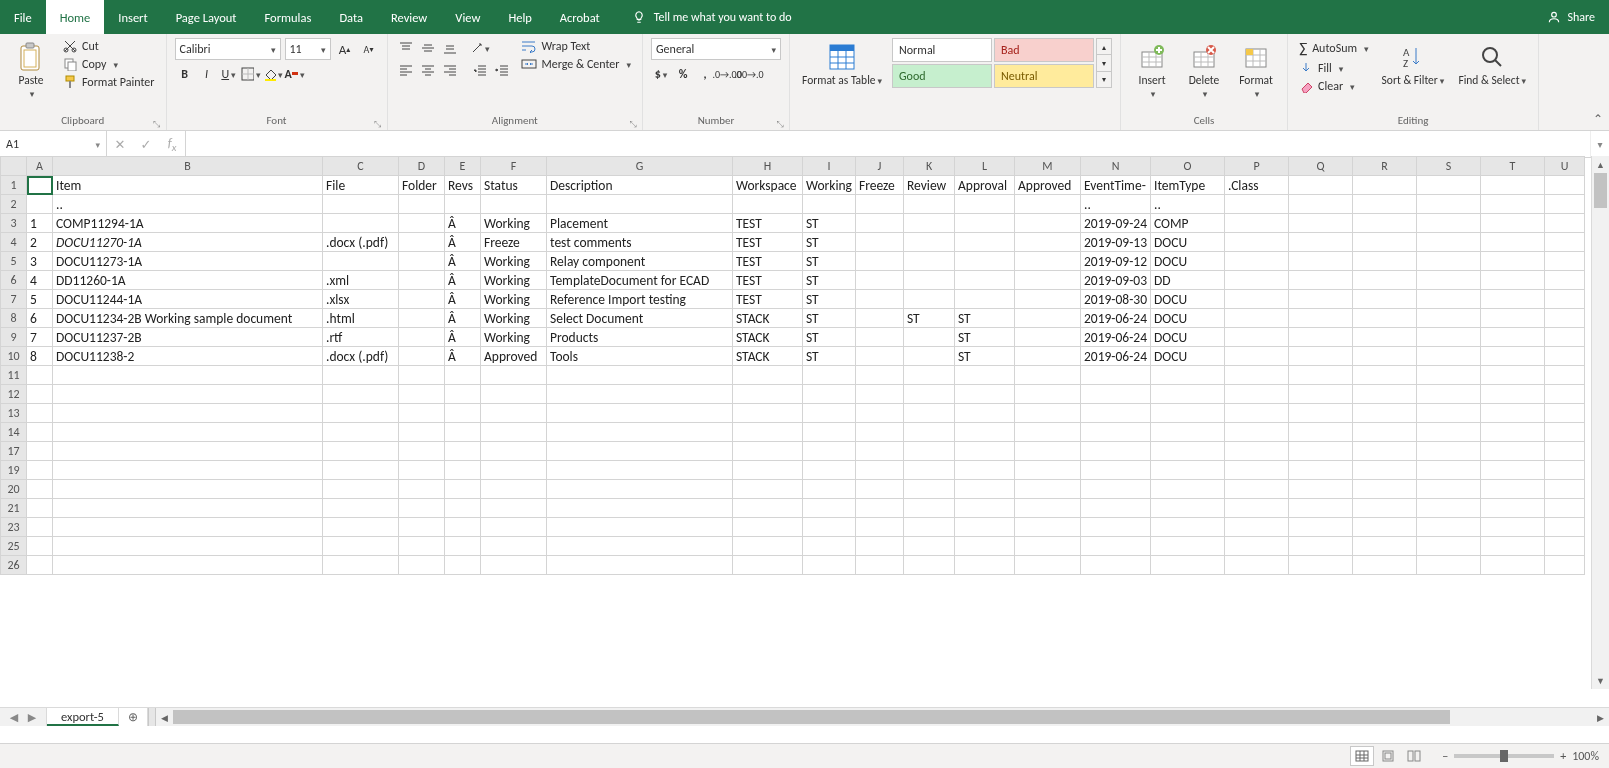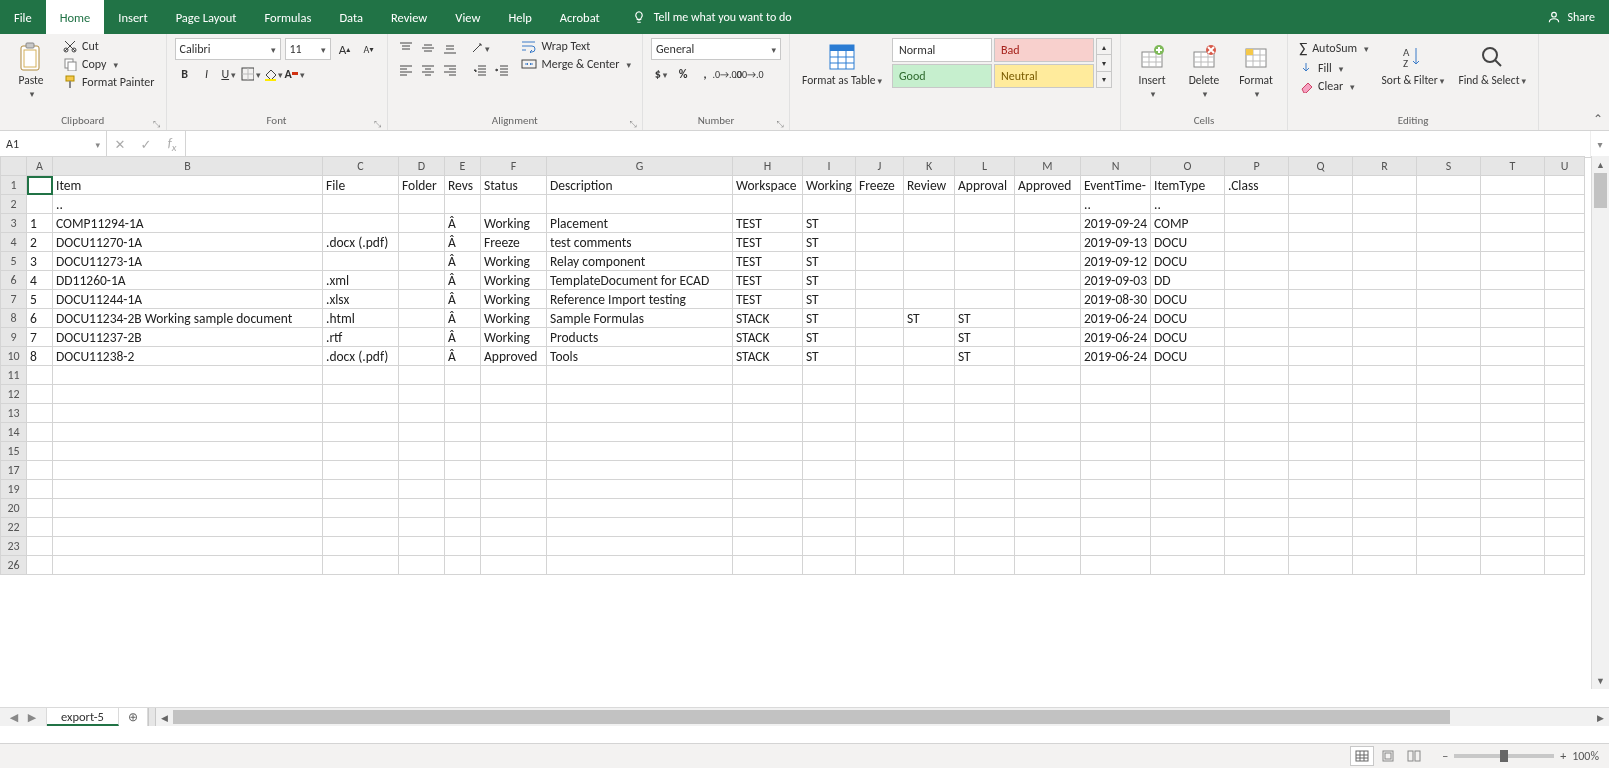--- a/index.html
+++ b/index.html
@@ -560,21 +560,21 @@
             <td style="width: 64px;"></td>
             <td style="width: 64px;"></td>
             <td style="width: 64px;"></td>
             <td style="width: 64px;"></td>
             <td style="width: 64px;"></td>
             <td style="width: 40px;"></td>
           </tr>
           <tr>
             <th class="rowhdr">4</th>
             <td class="num" style="width: 26px;">2</td>
-            <td style="width: 270px;">DOCU11270-1A</td>
+            <td style="width: 270px; font-style: italic;">DOCU11270-1A</td>
             <td style="width: 76px;">.docx (.pdf)</td>
             <td style="width: 46px;"></td>
             <td style="width: 36px;">Â</td>
             <td style="width: 66px;">Freeze</td>
             <td style="width: 186px;">test comments</td>
             <td style="width: 70px;">TEST</td>
             <td style="width: 53px;">ST</td>
             <td style="width: 48px;"></td>
             <td style="width: 51px;"></td>
             <td style="width: 60px;"></td>
@@ -661,21 +661,21 @@
             <td style="width: 40px;"></td>
           </tr>
           <tr>
             <th class="rowhdr">8</th>
             <td class="num" style="width: 26px;">6</td>
             <td style="width: 270px;">DOCU11234-2B Working sample document</td>
             <td style="width: 76px;">.html</td>
             <td style="width: 46px;"></td>
             <td style="width: 36px;">Â</td>
             <td style="width: 66px;">Working</td>
-            <td style="width: 186px;">Sample Formulas</td>
+            <td style="width: 186px;">Select Document</td>
             <td style="width: 70px;">STACK</td>
             <td style="width: 53px;">ST</td>
             <td style="width: 48px;"></td>
             <td style="width: 51px;">ST</td>
             <td style="width: 60px;">ST</td>
             <td style="width: 66px;"></td>
             <td class="num" style="width: 66px;">2019-06-24</td>
             <td style="width: 74px;">DOCU</td>
             <td style="width: 64px;"></td>
             <td style="width: 64px;"></td>
@@ -822,21 +822,21 @@
             <td style="width: 66px;"></td>
             <td style="width: 74px;"></td>
             <td style="width: 64px;"></td>
             <td style="width: 64px;"></td>
             <td style="width: 64px;"></td>
             <td style="width: 64px;"></td>
             <td style="width: 64px;"></td>
             <td style="width: 40px;"></td>
           </tr>
           <tr>
-            <th class="rowhdr">15</th>
+            <th class="rowhdr">17</th>
             <td style="width: 26px;"></td>
             <td style="width: 270px;"></td>
             <td style="width: 76px;"></td>
             <td style="width: 46px;"></td>
             <td style="width: 36px;"></td>
             <td style="width: 66px;"></td>
             <td style="width: 186px;"></td>
             <td style="width: 70px;"></td>
             <td style="width: 53px;"></td>
             <td style="width: 48px;"></td>
@@ -846,21 +846,21 @@
             <td style="width: 66px;"></td>
             <td style="width: 74px;"></td>
             <td style="width: 64px;"></td>
             <td style="width: 64px;"></td>
             <td style="width: 64px;"></td>
             <td style="width: 64px;"></td>
             <td style="width: 64px;"></td>
             <td style="width: 40px;"></td>
           </tr>
           <tr>
-            <th class="rowhdr">17</th>
+            <th class="rowhdr">19</th>
             <td style="width: 26px;"></td>
             <td style="width: 270px;"></td>
             <td style="width: 76px;"></td>
             <td style="width: 46px;"></td>
             <td style="width: 36px;"></td>
             <td style="width: 66px;"></td>
             <td style="width: 186px;"></td>
             <td style="width: 70px;"></td>
             <td style="width: 53px;"></td>
             <td style="width: 48px;"></td>
@@ -870,21 +870,21 @@
             <td style="width: 66px;"></td>
             <td style="width: 74px;"></td>
             <td style="width: 64px;"></td>
             <td style="width: 64px;"></td>
             <td style="width: 64px;"></td>
             <td style="width: 64px;"></td>
             <td style="width: 64px;"></td>
             <td style="width: 40px;"></td>
           </tr>
           <tr>
-            <th class="rowhdr">19</th>
+            <th class="rowhdr">20</th>
             <td style="width: 26px;"></td>
             <td style="width: 270px;"></td>
             <td style="width: 76px;"></td>
             <td style="width: 46px;"></td>
             <td style="width: 36px;"></td>
             <td style="width: 66px;"></td>
             <td style="width: 186px;"></td>
             <td style="width: 70px;"></td>
             <td style="width: 53px;"></td>
             <td style="width: 48px;"></td>
@@ -894,21 +894,21 @@
             <td style="width: 66px;"></td>
             <td style="width: 74px;"></td>
             <td style="width: 64px;"></td>
             <td style="width: 64px;"></td>
             <td style="width: 64px;"></td>
             <td style="width: 64px;"></td>
             <td style="width: 64px;"></td>
             <td style="width: 40px;"></td>
           </tr>
           <tr>
-            <th class="rowhdr">20</th>
+            <th class="rowhdr">21</th>
             <td style="width: 26px;"></td>
             <td style="width: 270px;"></td>
             <td style="width: 76px;"></td>
             <td style="width: 46px;"></td>
             <td style="width: 36px;"></td>
             <td style="width: 66px;"></td>
             <td style="width: 186px;"></td>
             <td style="width: 70px;"></td>
             <td style="width: 53px;"></td>
             <td style="width: 48px;"></td>
@@ -918,21 +918,21 @@
             <td style="width: 66px;"></td>
             <td style="width: 74px;"></td>
             <td style="width: 64px;"></td>
             <td style="width: 64px;"></td>
             <td style="width: 64px;"></td>
             <td style="width: 64px;"></td>
             <td style="width: 64px;"></td>
             <td style="width: 40px;"></td>
           </tr>
           <tr>
-            <th class="rowhdr">22</th>
+            <th class="rowhdr">23</th>
             <td style="width: 26px;"></td>
             <td style="width: 270px;"></td>
             <td style="width: 76px;"></td>
             <td style="width: 46px;"></td>
             <td style="width: 36px;"></td>
             <td style="width: 66px;"></td>
             <td style="width: 186px;"></td>
             <td style="width: 70px;"></td>
             <td style="width: 53px;"></td>
             <td style="width: 48px;"></td>
@@ -942,21 +942,21 @@
             <td style="width: 66px;"></td>
             <td style="width: 74px;"></td>
             <td style="width: 64px;"></td>
             <td style="width: 64px;"></td>
             <td style="width: 64px;"></td>
             <td style="width: 64px;"></td>
             <td style="width: 64px;"></td>
             <td style="width: 40px;"></td>
           </tr>
           <tr>
-            <th class="rowhdr">23</th>
+            <th class="rowhdr">25</th>
             <td style="width: 26px;"></td>
             <td style="width: 270px;"></td>
             <td style="width: 76px;"></td>
             <td style="width: 46px;"></td>
             <td style="width: 36px;"></td>
             <td style="width: 66px;"></td>
             <td style="width: 186px;"></td>
             <td style="width: 70px;"></td>
             <td style="width: 53px;"></td>
             <td style="width: 48px;"></td>

